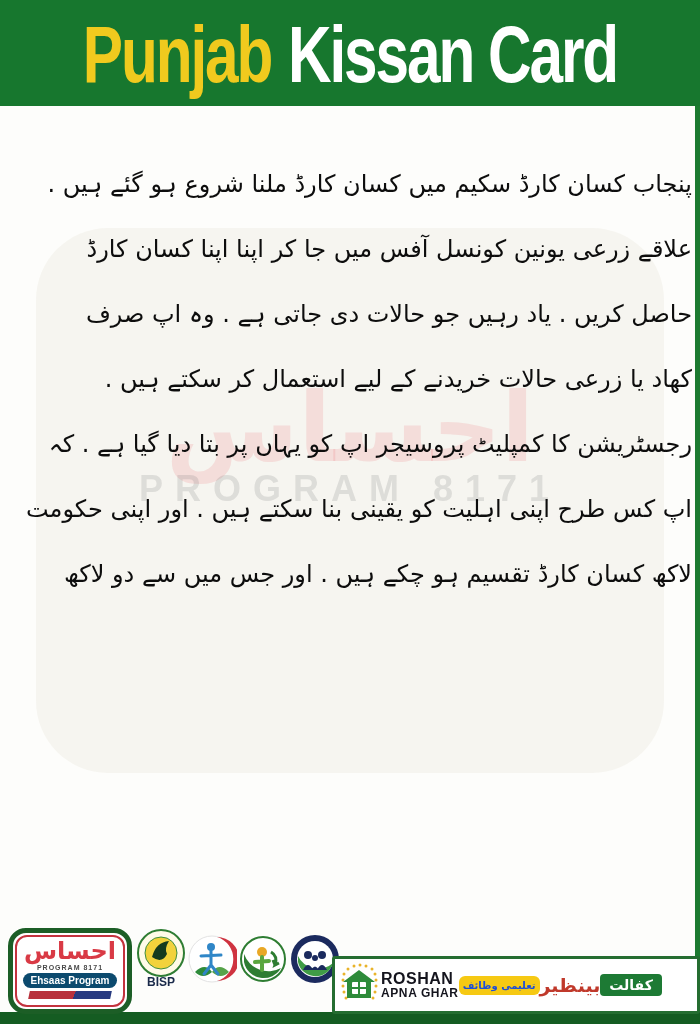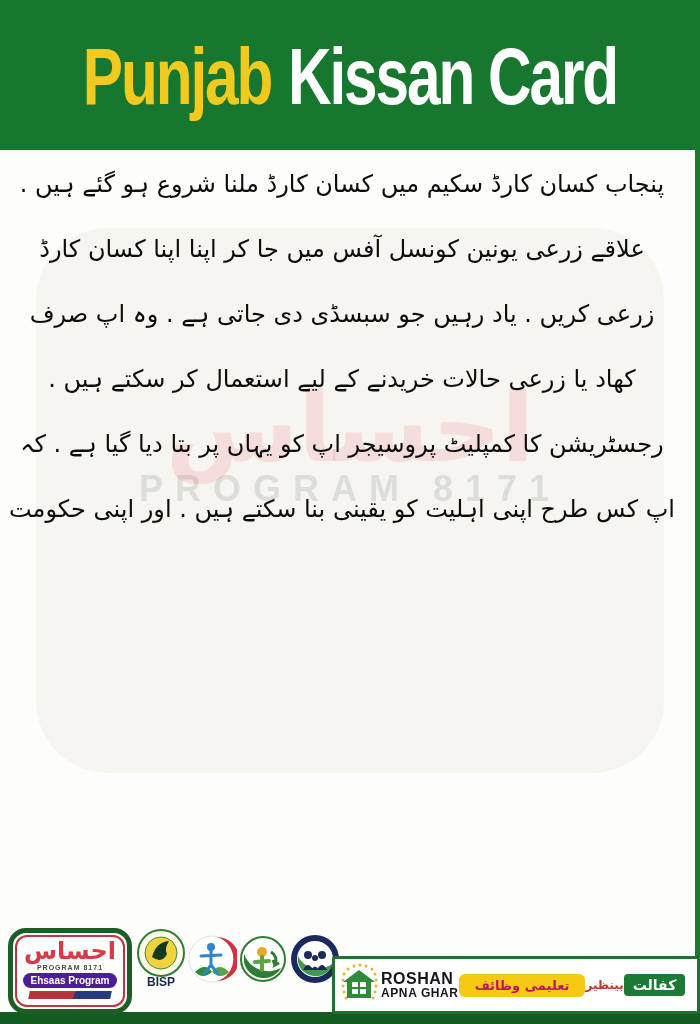--- a/index.html
+++ b/index.html
@@ -4,74 +4,74 @@
 <style>
   html,body{margin:0;padding:0;}
   body{width:700px;height:1024px;position:relative;overflow:hidden;
        background:#fdfdfb;font-family:"DejaVu Sans",sans-serif;}
   .page{position:absolute;inset:0;}
 
   
   .right-border{position:absolute;top:0;right:0;width:5px;height:1024px;background:#1c7a30;z-index:3;}
 
   
-  .header{position:absolute;top:0;left:0;width:700px;height:150px;background:#17772e;
+  .header{position:absolute;top:0;left:0;width:700px;height:106px;background:#17772e;
           display:flex;align-items:center;justify-content:center;z-index:4;}
   .header-title{font-family:"Liberation Sans",sans-serif;font-weight:700;font-size:58px;
                 letter-spacing:-2px;white-space:nowrap;transform:scale(1.04,1.38);transform-origin:center;}
   .t-punjab{color:#f0ca1e;margin-right:16px;}
   .t-kissan{color:#ffffff;}
 
   
   .wm-card{position:absolute;left:36px;top:228px;width:628px;height:545px;
            background:rgba(233,228,216,0.30);border-radius:72px;z-index:1;}
   .wm-urdu{position:absolute;left:0;top:372px;width:700px;text-align:center;
            font-size:96px;font-weight:bold;color:rgba(231,76,86,0.14);z-index:1;}
   .wm-caption{position:absolute;left:0;top:468px;width:700px;text-align:center;
               font-family:"Liberation Sans",sans-serif;font-size:36px;font-weight:bold;
               letter-spacing:12px;color:rgba(125,125,125,0.20);z-index:1;}
 
   
-  .body-text{position:absolute;top:152px;left:0;width:684px;direction:rtl;
-             text-align:center;color:#0d0d0d;z-index:2;}
+  .body-text{position:absolute;top:152px;left:8px;width:684px;direction:rtl;
+             color:#0d0d0d;z-index:2;}
   .body-line{height:65px;line-height:65px;font-size:24px;white-space:nowrap;overflow:visible;}
 
   
   .bottom-bar{position:absolute;left:0;bottom:0;width:700px;height:12px;background:#155c22;z-index:4;}
 
   
   .ehsaas-logo{position:absolute;left:8px;top:928px;width:124px;height:86px;background:#ffffff;
                border:5px solid #1c5e26;border-radius:18px;box-sizing:border-box;z-index:6;}
   .ehsaas-inner{position:absolute;inset:2px;border:2px solid #c3333e;border-radius:12px;
                 display:flex;flex-direction:column;align-items:center;overflow:hidden;background:#fff;}
   .ehsaas-urdu{font-size:24px;line-height:26px;font-weight:bold;color:#d93a45;margin-top:1px;}
   .ehsaas-prog{font-family:"Liberation Sans",sans-serif;font-size:7px;font-weight:bold;color:#4a4a4a;letter-spacing:1px;}
-  .ehsaas-pill{margin-top:2px;background:#4c1d95;color:#fff;border-radius:9px;padding:2px 8px;
+  .ehsaas-pill{margin-top:2px;background:#0c4a6e;color:#fff;border-radius:9px;padding:2px 8px;
                font-family:"Liberation Sans",sans-serif;font-size:10px;font-weight:bold;white-space:nowrap;}
   .ehsaas-ribbon{margin-top:3px;width:82px;height:8px;
                  background:linear-gradient(100deg,#b8313c 0 55%,#273a80 55% 100%);
                  transform:skewX(-12deg);}
 
   
   .logos-row{position:absolute;left:136px;top:932px;width:196px;height:60px;display:flex;
              align-items:flex-end;gap:1px;z-index:5;}
 
   
   .footer-bar{position:absolute;left:332px;top:956px;width:368px;height:58px;background:#ffffff;
               border:3px solid #256d31;box-sizing:border-box;border-radius:3px;display:flex;
               align-items:center;padding:0 4px;z-index:6;}
   .roshan-wrap{display:flex;align-items:center;gap:2px;}
   .roshan-text{font-family:"Liberation Sans",sans-serif;color:#14141d;line-height:1;}
   .roshan-l1{font-size:16px;font-weight:bold;letter-spacing:0.5px;}
   .roshan-l2{font-size:12px;font-weight:bold;letter-spacing:0.6px;}
-  .badge-yellow{background:#f6c913;border-radius:6px;padding:4px 16px;color:#be185d;
-                font-size:13px;font-weight:bold;direction:rtl;white-space:nowrap;}
+  .badge-yellow{background:#f6c913;border-radius:6px;padding:4px 4px;color:#1d4ed8;
+                font-size:10px;font-weight:bold;direction:rtl;white-space:nowrap;}
   .badge-green{background:#1d7a34;border-radius:4px;padding:3px 9px;color:#ffffff;
                font-size:14px;font-weight:bold;direction:rtl;white-space:nowrap;}
-  .benazir{color:#c0392b;font-size:12px;font-weight:bold;direction:rtl;white-space:nowrap;}
+  .benazir{color:#c0392b;font-size:19px;font-weight:bold;direction:rtl;white-space:nowrap;}
 </style>
 </head>
 <body>
 
 <div class="page">
 
   <div class="right-border"></div>
 
   <div class="header">
     <div class="header-title">
@@ -79,24 +79,25 @@
     </div>
   </div>
 
   <div class="wm-card"></div>
   <div class="wm-urdu">احساس</div>
   <div class="wm-caption">PROGRAM 8171</div>
 
   <div class="body-text">
     <div class="body-line">پنجاب کسان کارڈ سکیم میں کسان کارڈ ملنا شروع ہو گئے ہیں .</div>
     <div class="body-line">علاقے زرعی یونین کونسل آفس میں جا کر اپنا اپنا کسان کارڈ</div>
-    <div class="body-line">زرعی کریں . یاد رہیں جو سبسڈی دی جاتی ہے . وہ اپ صرف</div>
+    <div class="body-line">حاصل کریں . یاد رہیں جو حالات دی جاتی ہے . وہ اپ صرف</div>
     <div class="body-line">کھاد یا زرعی حالات خریدنے کے لیے استعمال کر سکتے ہیں .</div>
     <div class="body-line">رجسٹریشن کا کمپلیٹ پروسیجر اپ کو یہاں پر بتا دیا گیا ہے . کہ</div>
     <div class="body-line">اپ کس طرح اپنی اہلیت کو یقینی بنا سکتے ہیں . اور اپنی حکومت</div>
+    <div class="body-line">لاکھ کسان کارڈ تقسیم ہو چکے ہیں . اور جس میں سے دو لاکھ</div>
   </div>
 
   <div class="bottom-bar"></div>
 
   <div class="ehsaas-logo">
     <div class="ehsaas-inner">
       <div class="ehsaas-urdu">احساس</div>
       <div class="ehsaas-prog">PROGRAM 8171</div>
       <div class="ehsaas-pill">Ehsaas Program</div>
       <div class="ehsaas-ribbon"></div>

